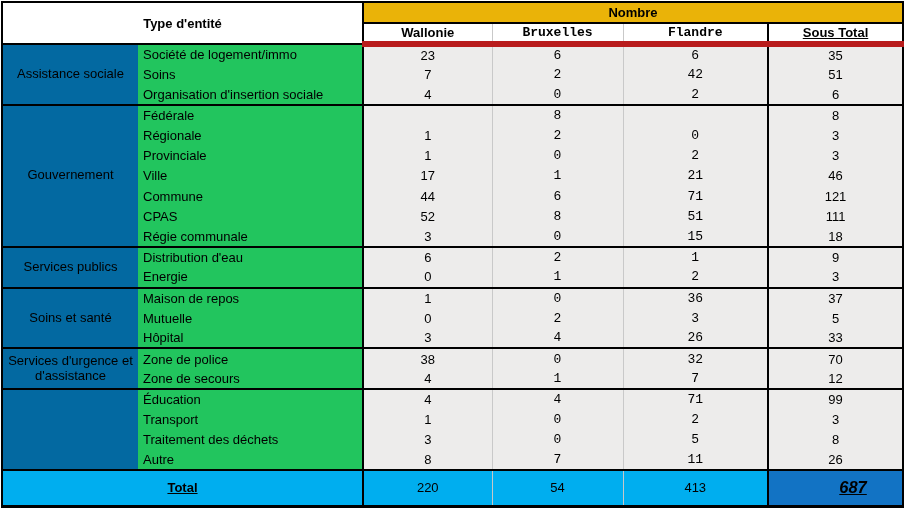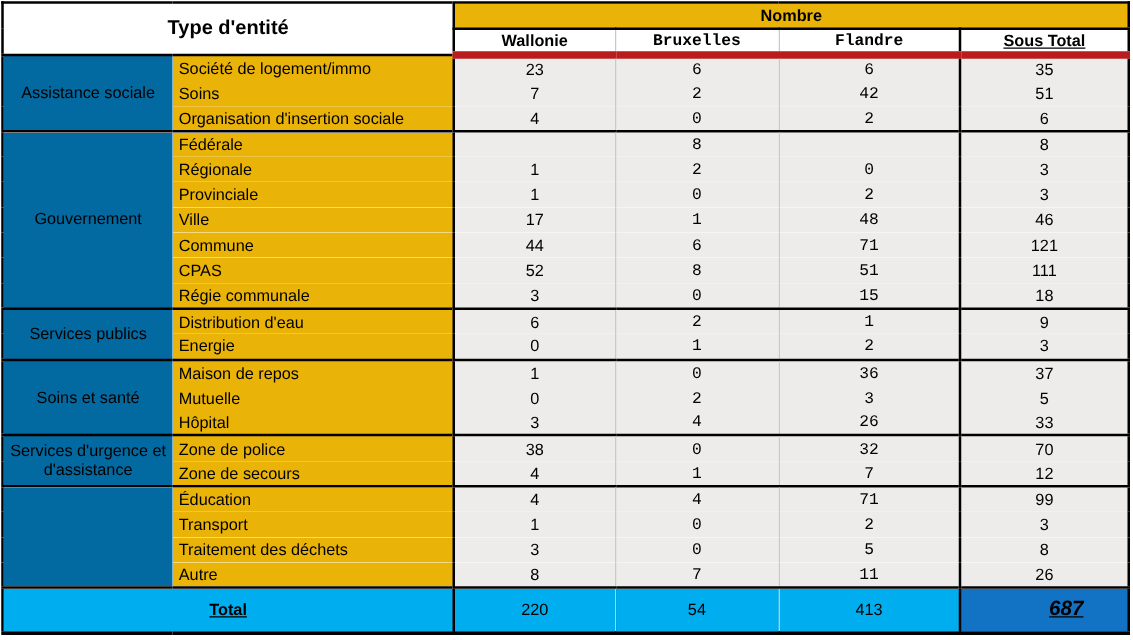--- a/index.html
+++ b/index.html
@@ -31,21 +31,21 @@
     vertical-align: middle;
     font-size: 13px;
     font-weight: normal;
   }
   thead tr { height: 21px; }
   tbody tr { height: 20.3px; }
   tfoot tr { height: 36px; margin-left: 20px; }
 
   th.type-cell {
     font-weight: bold;
-    font-size: 16px;
+    font-size: 13px;
     text-align: center;
     background: #fff;
     border-right: 2px solid #000;
     border-bottom: 2px solid #000;
     border-radius: 13px;
   }
   th.nombre-cell {
     font-weight: bold;
     font-size: 13px;
     text-align: center;
@@ -64,21 +64,21 @@
   .b-left-gray  { border-left: 1px solid var(--sep); font-family: Liberation Mono, monospace; }
 
   td.c-group {
     text-align: center;
     background: #0369a1;
     line-height: 1.15;
   }
   td.c-name {
     text-align: left;
     padding-left: 5px;
-    background: #eab308;
+    background: #22c55e;
   }
   td.c-val {
     text-align: center;
     background: var(--cell-bg);
   }
   tbody tr.group-start > td { border-top: 2px solid #000; }
 
   tfoot td {
     border-top: 2px solid #000;
     background: var(--total-bg);
@@ -165,21 +165,21 @@
           <td class="c-name">Provinciale</td>
           <td class="c-val b-left-black">1</td>
           <td class="c-val b-left-gray">0</td>
           <td class="c-val b-left-gray">2</td>
           <td class="c-val b-left-black">3</td>
         </tr>
         <tr>
           <td class="c-name">Ville</td>
           <td class="c-val b-left-black">17</td>
           <td class="c-val b-left-gray">1</td>
-          <td class="c-val b-left-gray">48</td>
+          <td class="c-val b-left-gray">21</td>
           <td class="c-val b-left-black">46</td>
         </tr>
         <tr>
           <td class="c-name">Commune</td>
           <td class="c-val b-left-black">44</td>
           <td class="c-val b-left-gray">6</td>
           <td class="c-val b-left-gray">71</td>
           <td class="c-val b-left-black">121</td>
         </tr>
         <tr>

